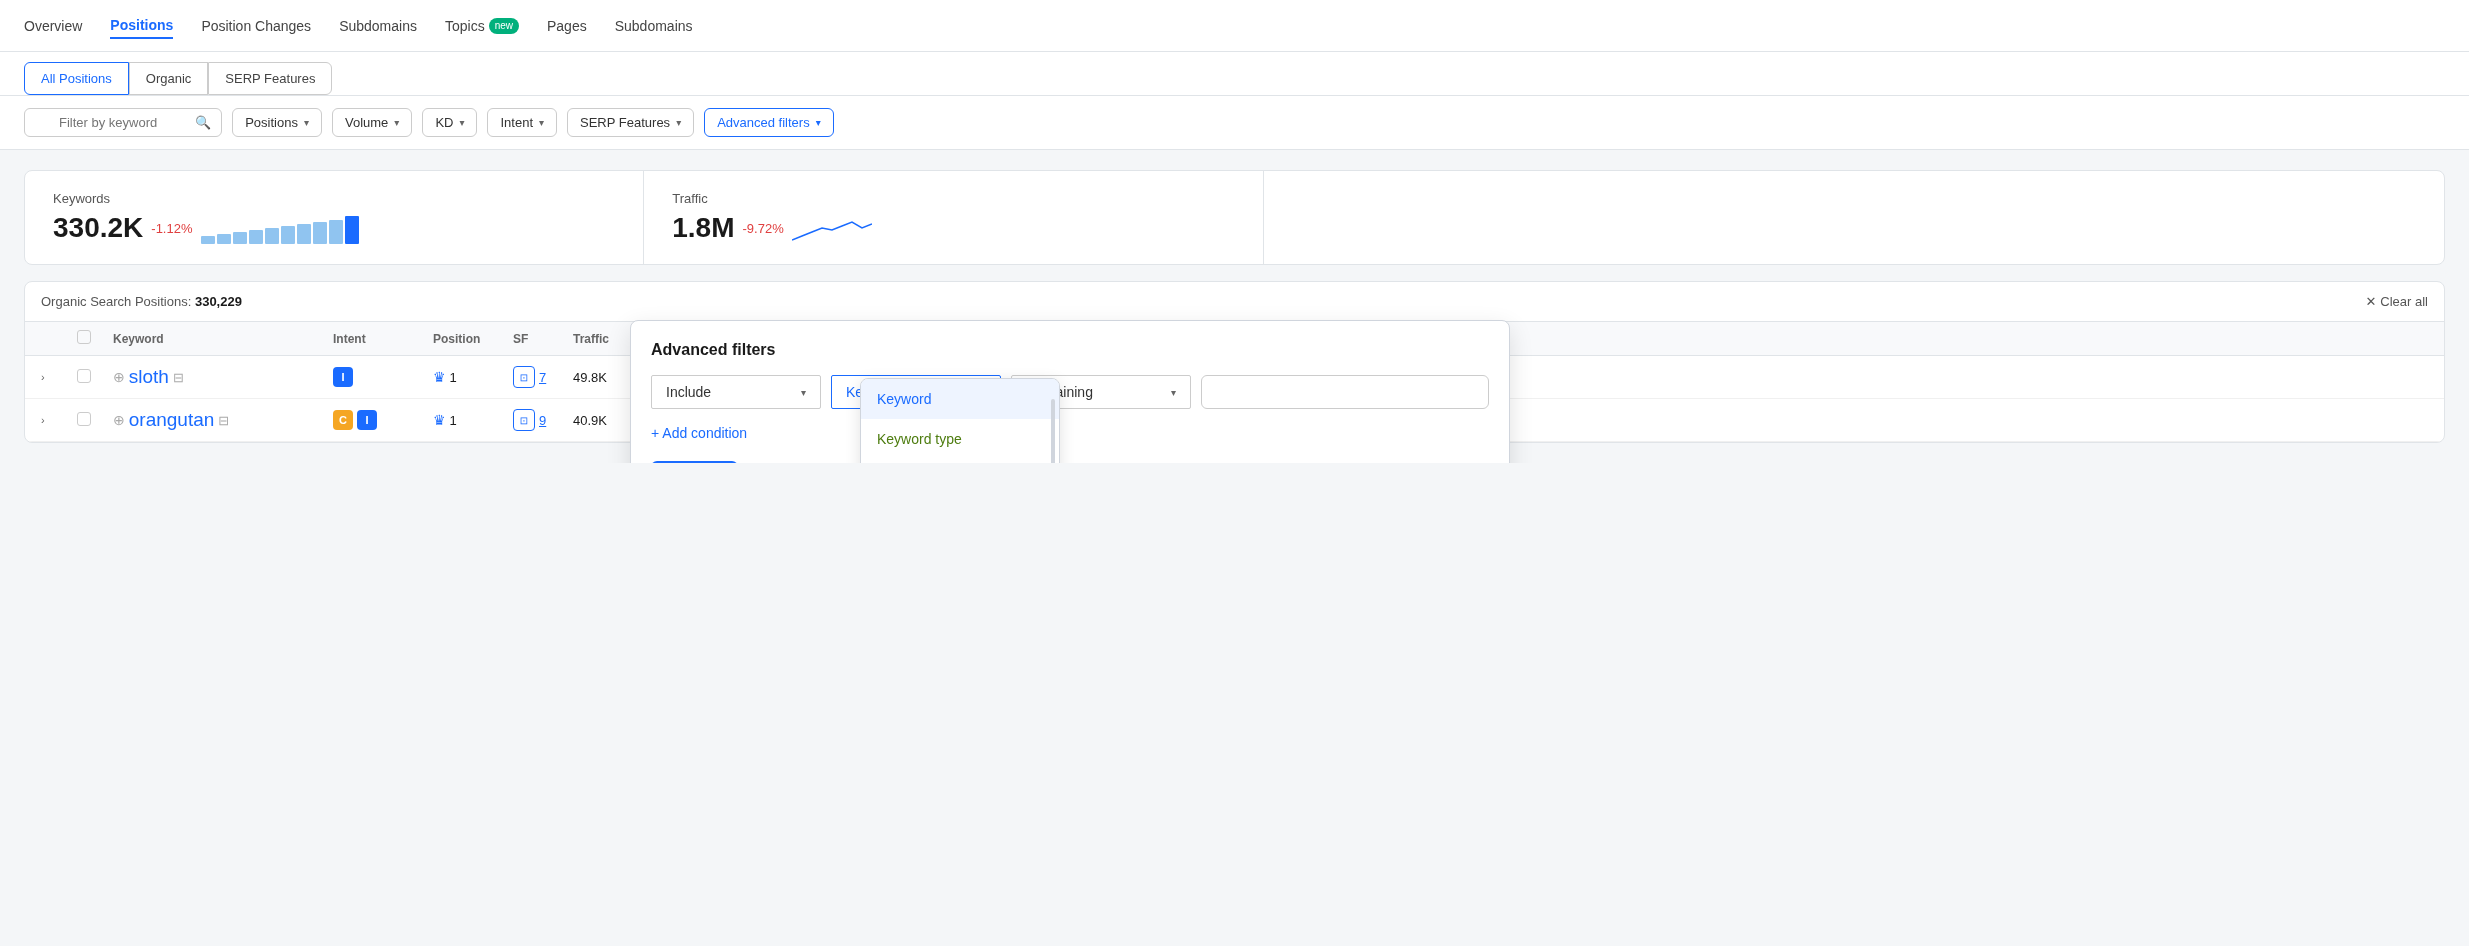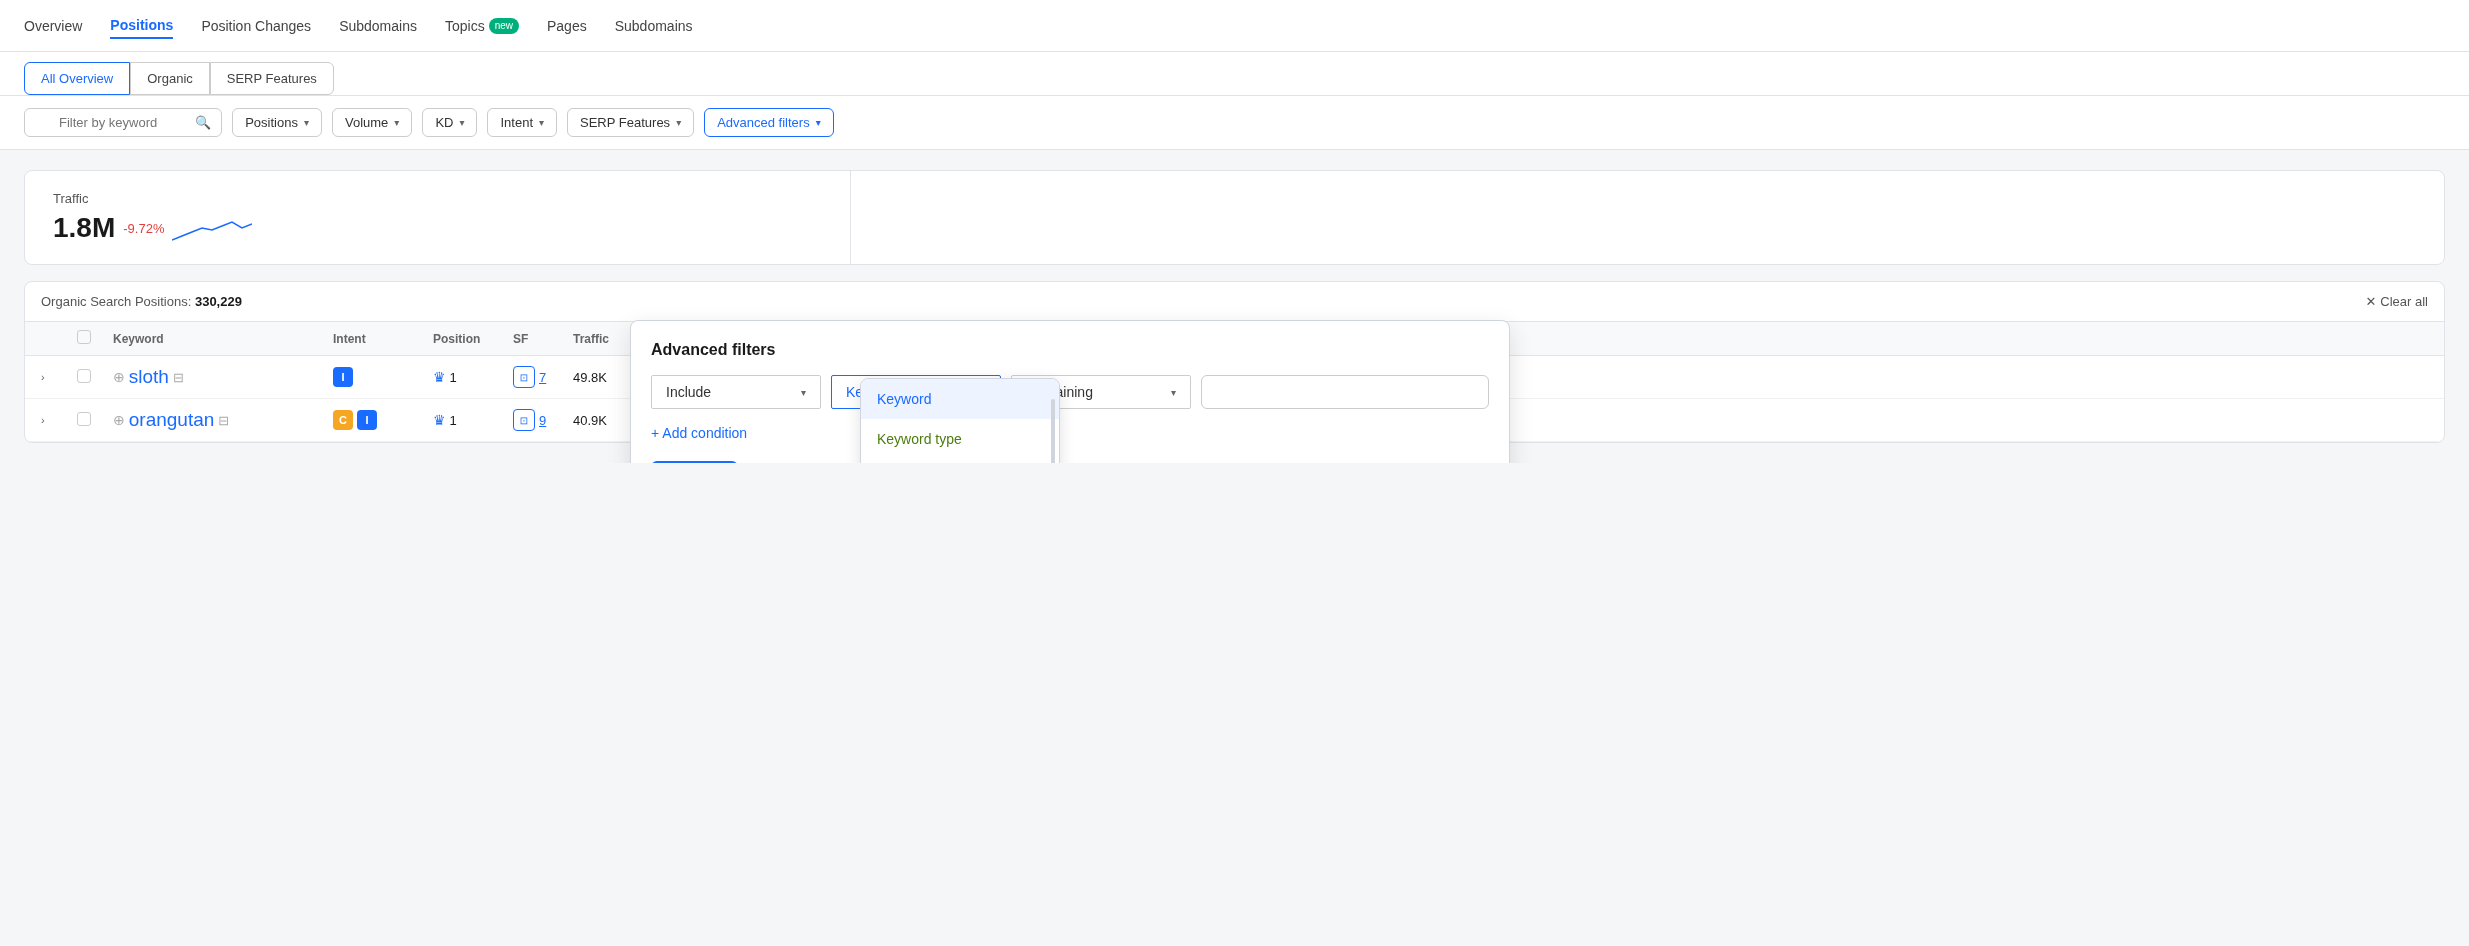--- a/index.html
+++ b/index.html
@@ -95,21 +95,21 @@
   <span class="nav-item">Subdomains</span>
   <span class="nav-item" style="display:flex;gap:0;">
     <span>Topics</span>
     <span class="nav-badge">new</span>
   </span>
   <span class="nav-item">Pages</span>
   <span class="nav-item">Subdomains</span>
 </div>
 
 <div class="sub-nav">
-  <button class="tab-btn active-tab">All Overview</button>
+  <button class="tab-btn active-tab">All Positions</button>
   <button class="tab-btn">Organic</button>
   <button class="tab-btn">SERP Features</button>
 </div>
 
 <div class="filters-row">
   <div class="filter-search">
     <input type="text" placeholder="Filter by keyword" style="">
     <span>🔍</span>
   </div>
   <div class="filter-dropdown">
@@ -134,20 +134,39 @@
   </div>
   <div class="filter-dropdown active-filter" style="border-color:#1a6bff; color:#1a6bff;">
     <span>Advanced filters</span>
     <span class="chevron" style="color:#1a6bff;">▾</span>
   </div>
 </div>
 
 <div class="main" style="position:relative;">
 
   <div class="stats-row">
+    <div class="stat-card">
+      <div class="stat-label">Keywords</div>
+      <div class="stat-value">
+        <span>330.2K</span>
+        <span class="stat-change negative">-1.12%</span>
+        <div class="stat-bars">
+          <div class="bar" style="height:8px;"></div>
+          <div class="bar" style="height:10px;"></div>
+          <div class="bar" style="height:12px;"></div>
+          <div class="bar" style="height:14px;"></div>
+          <div class="bar" style="height:16px;"></div>
+          <div class="bar" style="height:18px;"></div>
+          <div class="bar" style="height:20px;"></div>
+          <div class="bar" style="height:22px;"></div>
+          <div class="bar" style="height:24px;"></div>
+          <div class="bar highlight" style="height:28px;"></div>
+        </div>
+      </div>
+    </div>
     <div class="stat-card">
       <div class="stat-label">Traffic</div>
       <div class="stat-value">
         <span>1.8M</span>
         <span class="stat-change negative">-9.72%</span>
         <svg class="stat-line" viewBox="0 0 80 32">
           <polyline points="0,28 10,24 20,20 30,16 40,18 50,14 60,10 70,16 80,12" fill="none" stroke="#1a6bff" stroke-width="1.5"></polyline>
         </svg>
       </div>
     </div>

